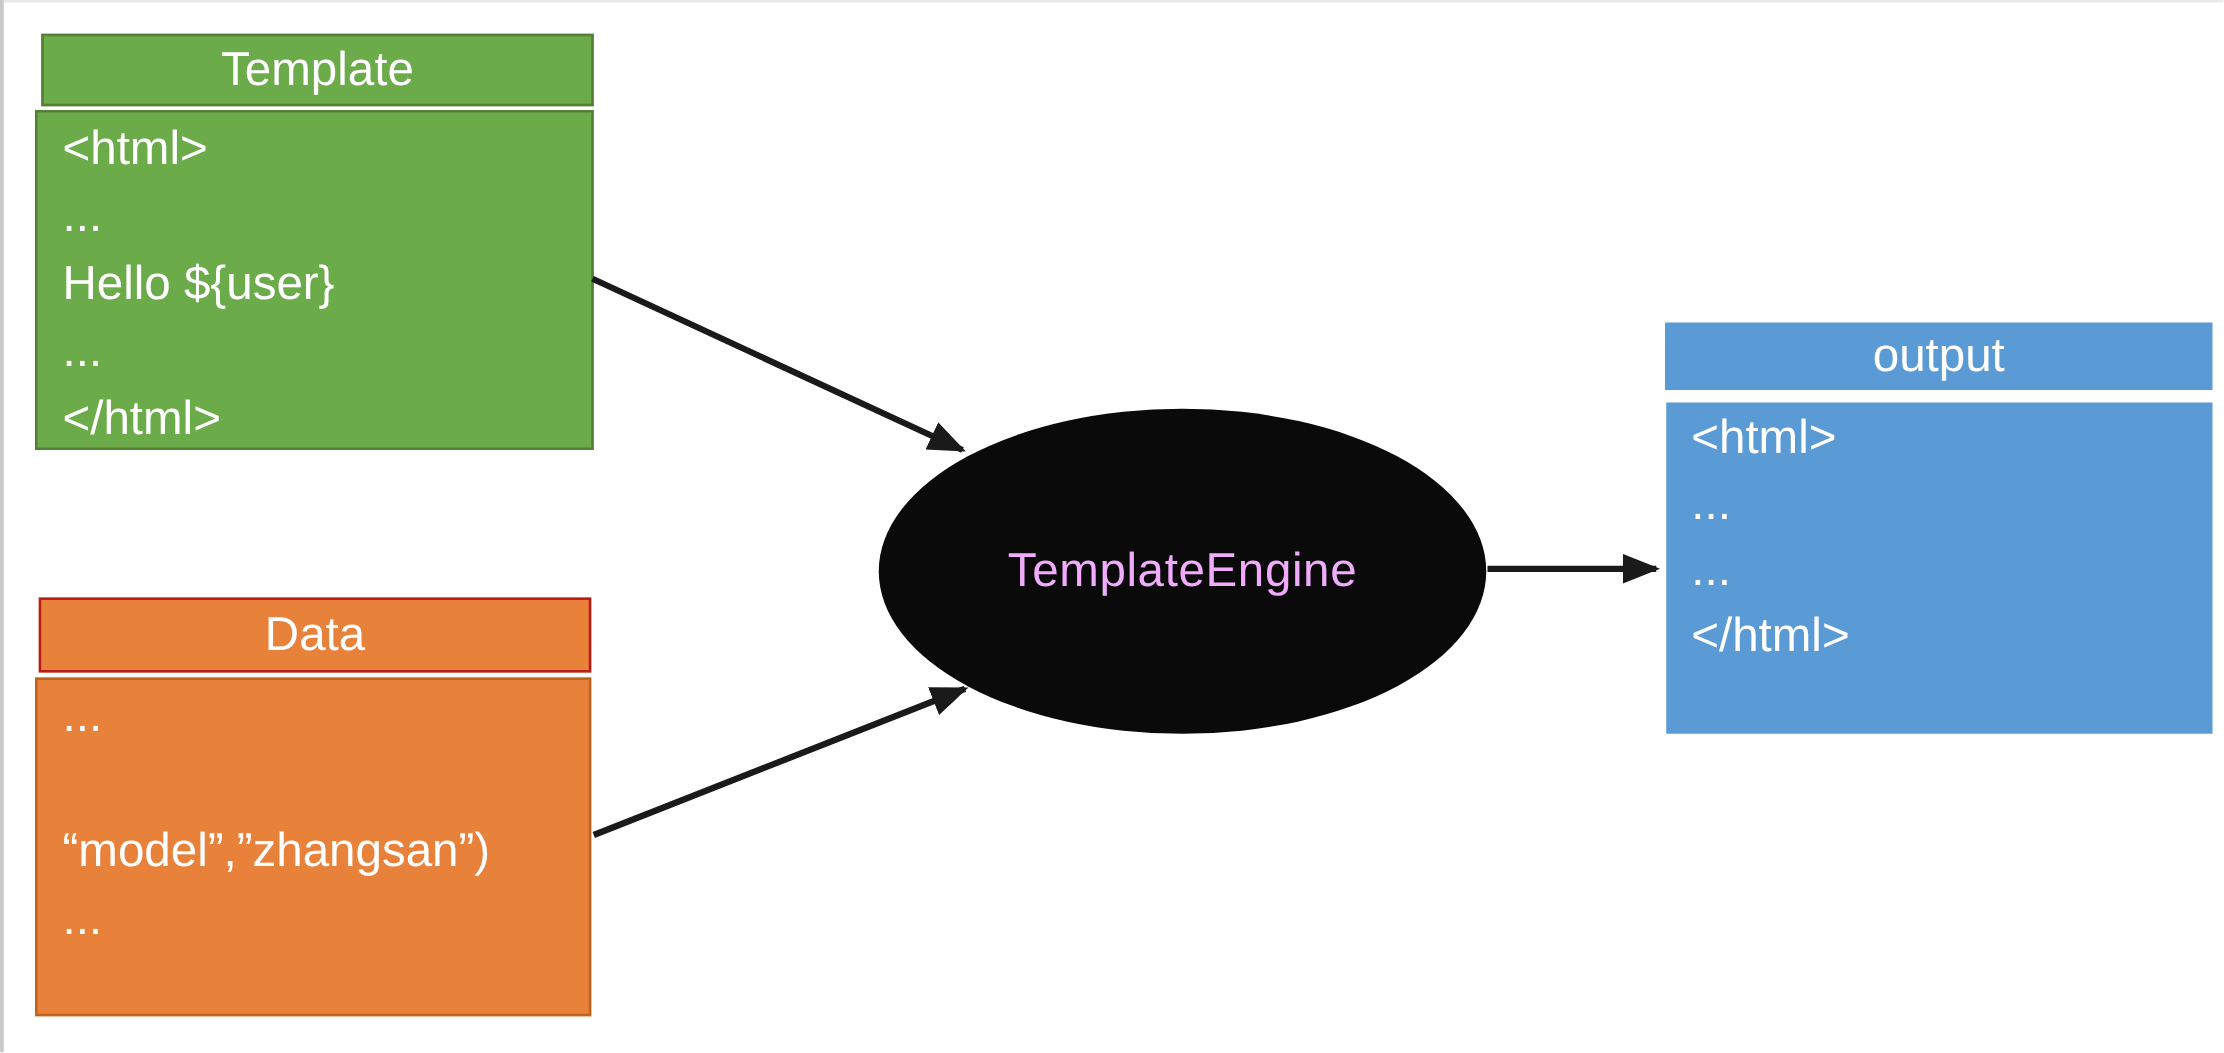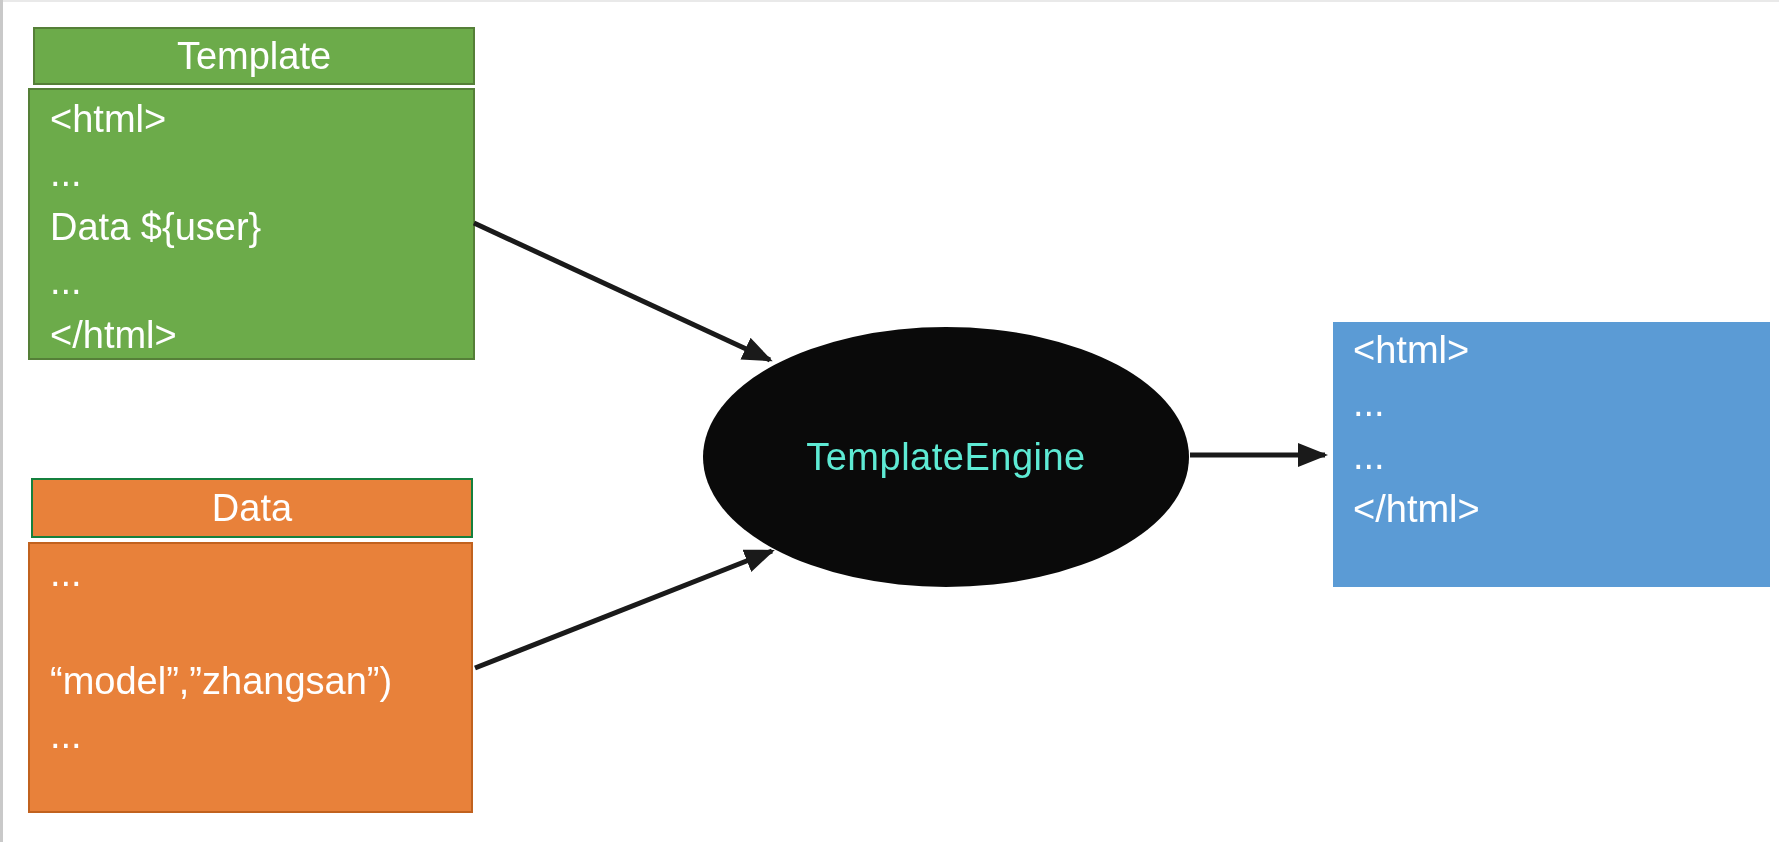--- a/index.html
+++ b/index.html
@@ -61,21 +61,21 @@
   .tpl-body {
     left: 28px; top: 88px; width: 447px; height: 272px;
     background: #6CAB4A;
     border: 2px solid #557F38;
   }
 
   
   .data-header {
     left: 31px; top: 478px; width: 442px; height: 60px;
     background: #E8813A;
-    border: 2px solid #15803d;
+    border: 2px solid #b91c1c;
   }
   .data-body {
     left: 28px; top: 542px; width: 445px; height: 271px;
     background: #E8813A;
     border: 2px solid #C1621F;
   }
 
   
   .out-header {
     left: 1332px; top: 258px; width: 438px; height: 54px;
@@ -91,21 +91,21 @@
     position: absolute;
     left: 703px; top: 327px;
     width: 486px; height: 260px;
     background: #0a0a0a;
     border-radius: 50%;
     display: flex;
     align-items: center;
     justify-content: center;
   }
   .engine-label {
-    color: #5eead4;
+    color: #f0abfc;
     font-size: 38px;
     letter-spacing: 0.5px;
   }
 
   .arrows-svg {
     position: absolute;
     left: 0; top: 0;
     pointer-events: none;
   }
 </style>
@@ -116,39 +116,42 @@
 
   <div class="edge-top"></div>
   <div class="edge-left"></div>
 
   <div class="node-header tpl-header">
     <span>Template</span>
   </div>
   <div class="node-body tpl-body">
     <div class="code-line">&lt;html&gt;</div>
     <div class="code-line">...</div>
-    <div class="code-line">Data ${user}</div>
+    <div class="code-line">Hello ${user}</div>
     <div class="code-line">...</div>
     <div class="code-line">&lt;/html&gt;</div>
   </div>
 
   <div class="node-header data-header">
     <span>Data</span>
   </div>
   <div class="node-body data-body">
     <div class="code-line">...</div>
     <div class="code-line"></div>
     <div class="code-line">“model”,”zhangsan”)</div>
     <div class="code-line">...</div>
   </div>
 
   <div class="engine">
     <span class="engine-label">TemplateEngine</span>
   </div>
 
+  <div class="node-header out-header">
+    <span>output</span>
+  </div>
   <div class="node-body out-body">
     <div class="code-line lh53">&lt;html&gt;</div>
     <div class="code-line lh53">...</div>
     <div class="code-line lh53">...</div>
     <div class="code-line lh53">&lt;/html&gt;</div>
   </div>
 
   <svg class="arrows-svg" width="1779" height="842" viewBox="0 0 1779 842">
     <defs>
       <marker id="ah" markerUnits="strokeWidth" markerWidth="7" markerHeight="6" refX="5.4" refY="2.4" orient="auto">

